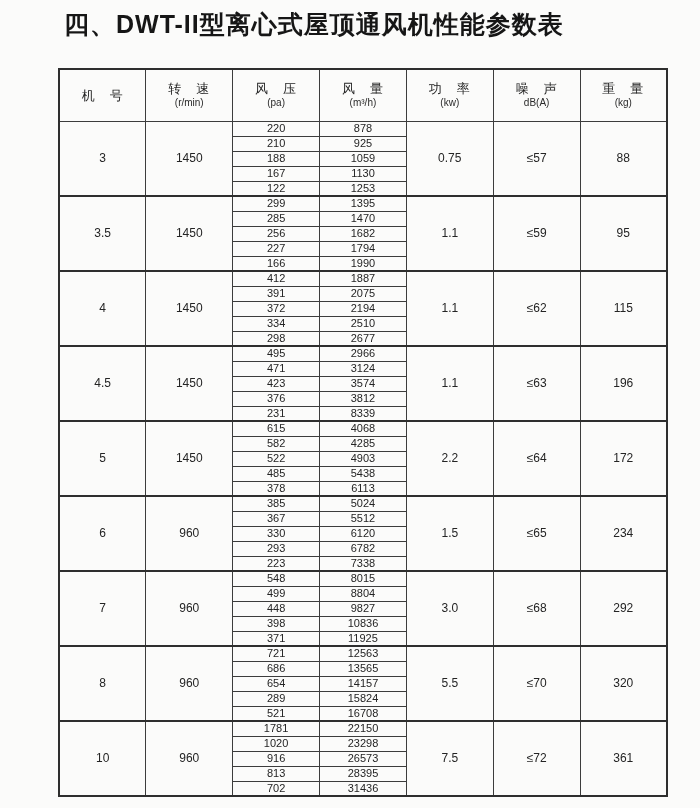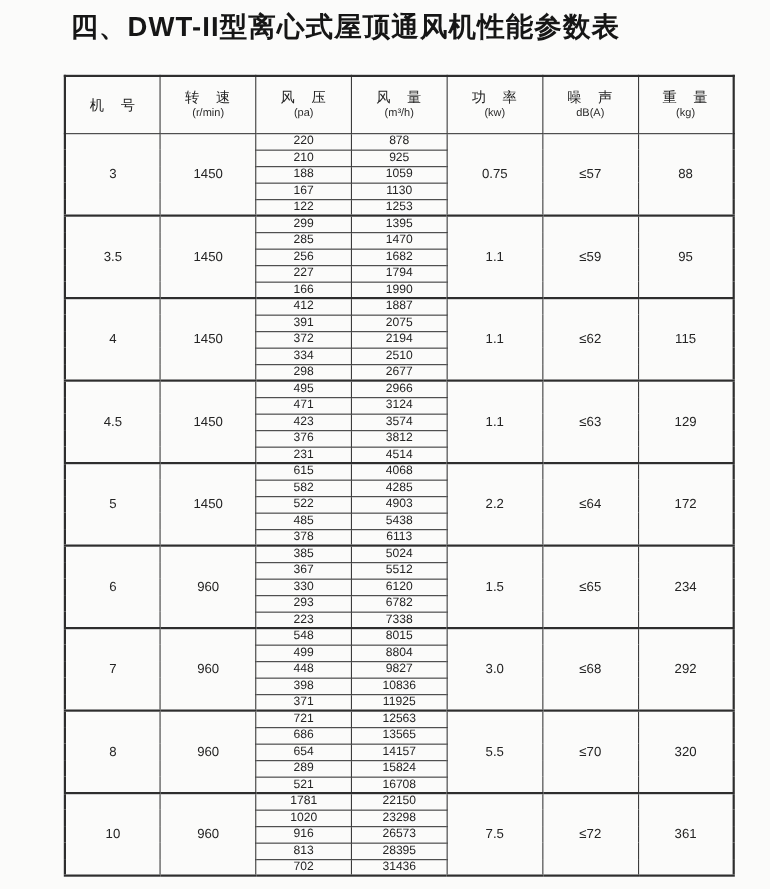--- a/index.html
+++ b/index.html
@@ -182,37 +182,37 @@
           <td>298</td>
           <td>2677</td>
         </tr>
         <tr>
           <td class="span-cell" rowspan="5">4.5</td>
           <td class="span-cell" rowspan="5">1450</td>
           <td>495</td>
           <td>2966</td>
           <td class="span-cell" rowspan="5">1.1</td>
           <td class="span-cell" rowspan="5">≤63</td>
-          <td class="span-cell" rowspan="5">129</td>
+          <td class="span-cell" rowspan="5">196</td>
         </tr>
         <tr>
           <td>471</td>
           <td>3124</td>
         </tr>
         <tr>
           <td>423</td>
           <td>3574</td>
         </tr>
         <tr>
           <td>376</td>
           <td>3812</td>
         </tr>
         <tr class="group-end">
           <td>231</td>
-          <td>4514</td>
+          <td>8339</td>
         </tr>
         <tr>
           <td class="span-cell" rowspan="5">5</td>
           <td class="span-cell" rowspan="5">1450</td>
           <td>615</td>
           <td>4068</td>
           <td class="span-cell" rowspan="5">2.2</td>
           <td class="span-cell" rowspan="5">≤64</td>
           <td class="span-cell" rowspan="5">172</td>
         </tr>

